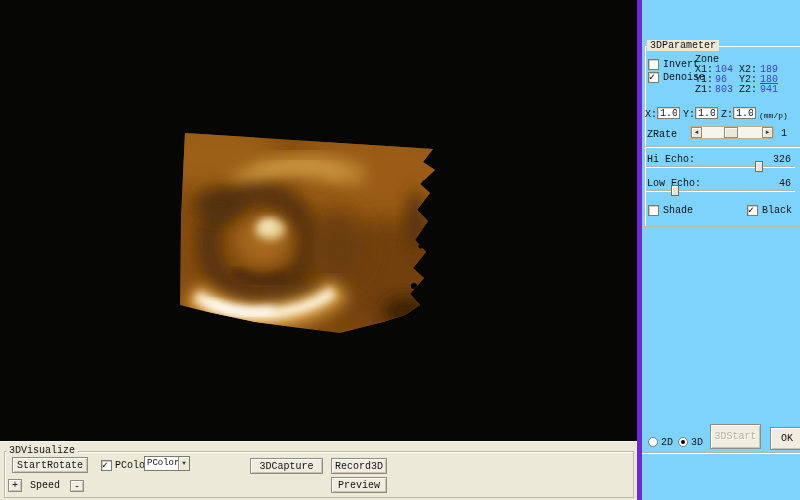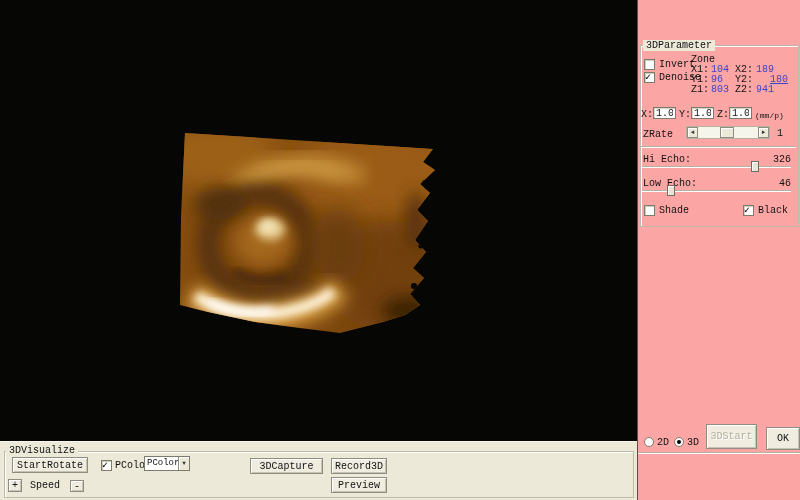--- a/index.html
+++ b/index.html
@@ -11,22 +11,22 @@
 
   
   #viewport{left:0;top:0;width:637px;height:441px;background:#060604;}
   #us-wrap{position:absolute;left:178px;top:126px;width:262px;height:210px;
     clip-path:polygon(7px 7px,255px 23px,245px 36px,257px 44px,242px 58px,252px 67px,
       239px 84px,250px 95px,237px 114px,248px 126px,235px 142px,246px 152px,232px 168px,
       242px 179px,227px 189px,205px 196px,162px 207px,122px 202px,77px 196px,30px 186px,
       2px 179px,3px 90px);}
 
   
-  #right-panel{left:637px;top:0;width:163px;height:500px;background:#fca5a5;
-    border-left:1px solid #6d28d9;box-sizing:border-box;}
+  #right-panel{left:637px;top:0;width:163px;height:500px;background:#7dd3fc;
+    border-left:5px solid #6d28d9;box-sizing:border-box;}
   .groupbox{position:absolute;border:1px solid #bdbaa9;box-shadow:inset 1px 1px 0 #fff;}
   .gb-title{position:absolute;background:#ece9d8;padding:0 3px;line-height:11px;white-space:nowrap;}
 
   
   .btn{position:absolute;display:flex;align-items:center;justify-content:center;
     background:#f0ede0;border:1px solid #8f8d7f;box-shadow:inset 1px 1px 0 #fff,inset -1px -1px 0 #c6c3b2;
     font-family:"Liberation Mono",monospace;font-size:10px;color:#111;box-sizing:border-box;white-space:nowrap;}
   .btn.disabled{color:#b2af9d;text-shadow:1px 1px 0 #fff;}
   .cb{position:absolute;width:11px;height:11px;background:#fff;border:1px solid #7d7b6e;
     box-shadow:inset 1px 1px 0 #cfccbc;box-sizing:border-box;}
@@ -118,21 +118,21 @@
     <span class="lbl" style="left:21px;top:72px;">Denoise</span>
 
     <span class="lbl" style="left:53px;top:54px;">Zone</span>
     <span class="lbl" style="left:53px;top:64px;">X1:</span>
     <span class="lbl blue" style="left:73px;top:64px;">104</span>
     <span class="lbl" style="left:97px;top:64px;">X2:</span>
     <span class="lbl blue" style="left:118px;top:64px;">189</span>
     <span class="lbl" style="left:53px;top:74px;text-align:center;">Y1:</span>
     <span class="lbl blue" style="left:73px;top:74px;">96</span>
     <span class="lbl" style="left:97px;top:74px;">Y2:</span>
-    <span class="lbl blue" style="left:132px;top:74px;text-decoration:underline;">180</span>
+    <span class="lbl blue" style="left:118px;top:74px;text-decoration:underline;">180</span>
     <span class="lbl" style="left:53px;top:84px;">Z1:</span>
     <span class="lbl blue" style="left:73px;top:84px;">803</span>
     <span class="lbl" style="left:97px;top:84px;">Z2:</span>
     <span class="lbl blue" style="left:118px;top:84px;">941</span>
 
     <span class="lbl" style="left:3px;top:109px;">X:</span>
     <input class="field" style="left: 15px; top: 107px; width: 23px; height: 12px;" value="1.0">
     <span class="lbl" style="left:41px;top:109px;">Y:</span>
     <input class="field" style="left: 53px; top: 107px; width: 23px; height: 12px;" value="1.0">
     <span class="lbl" style="left:79px;top:109px;">Z:</span>

